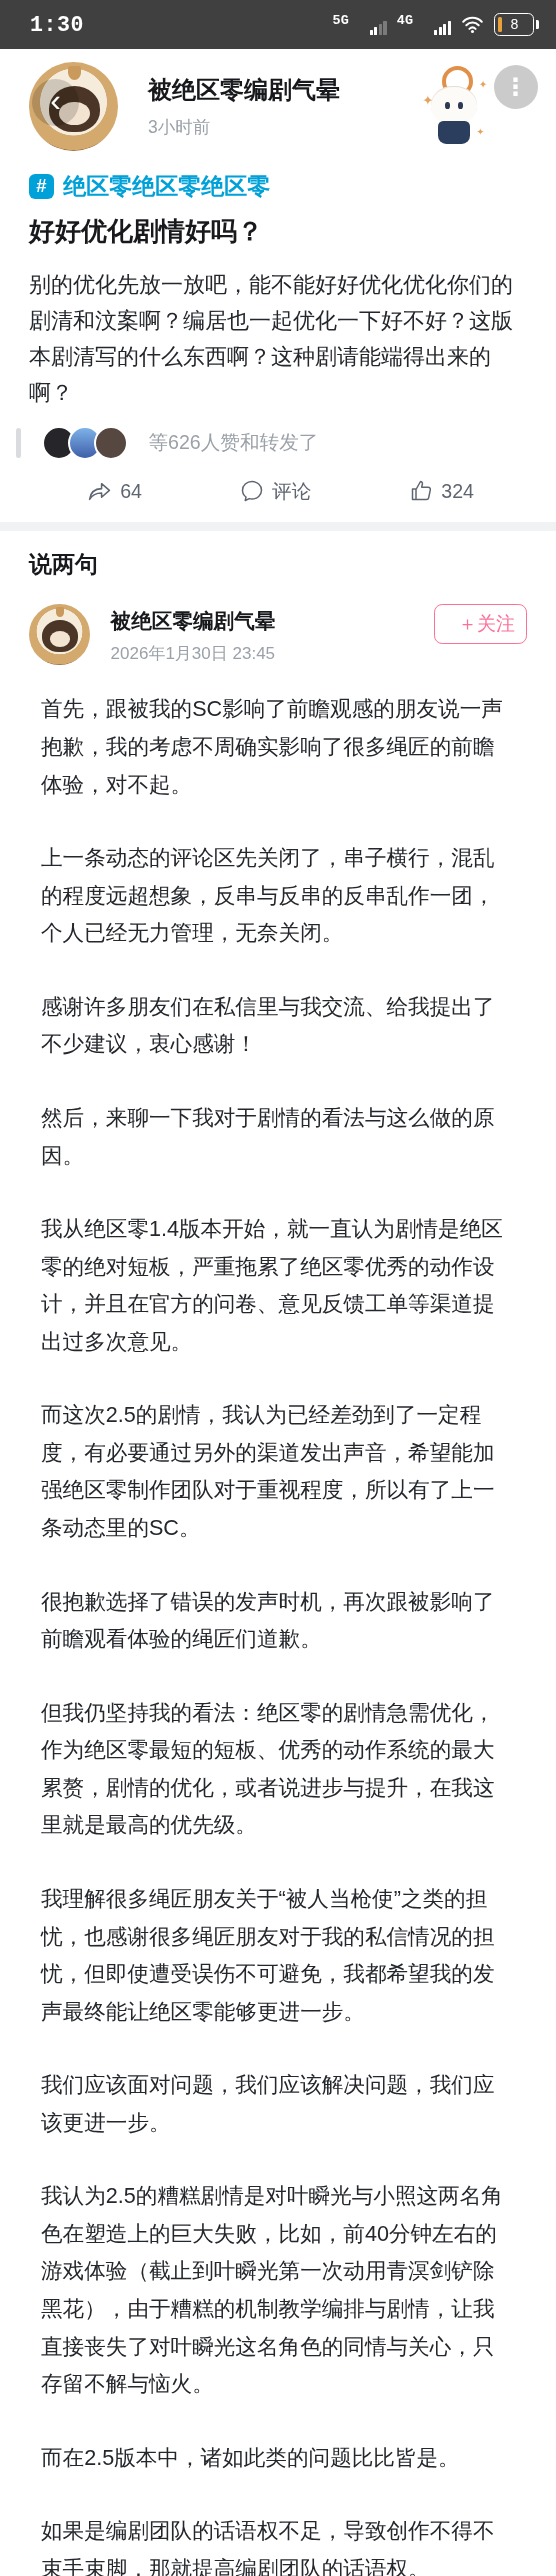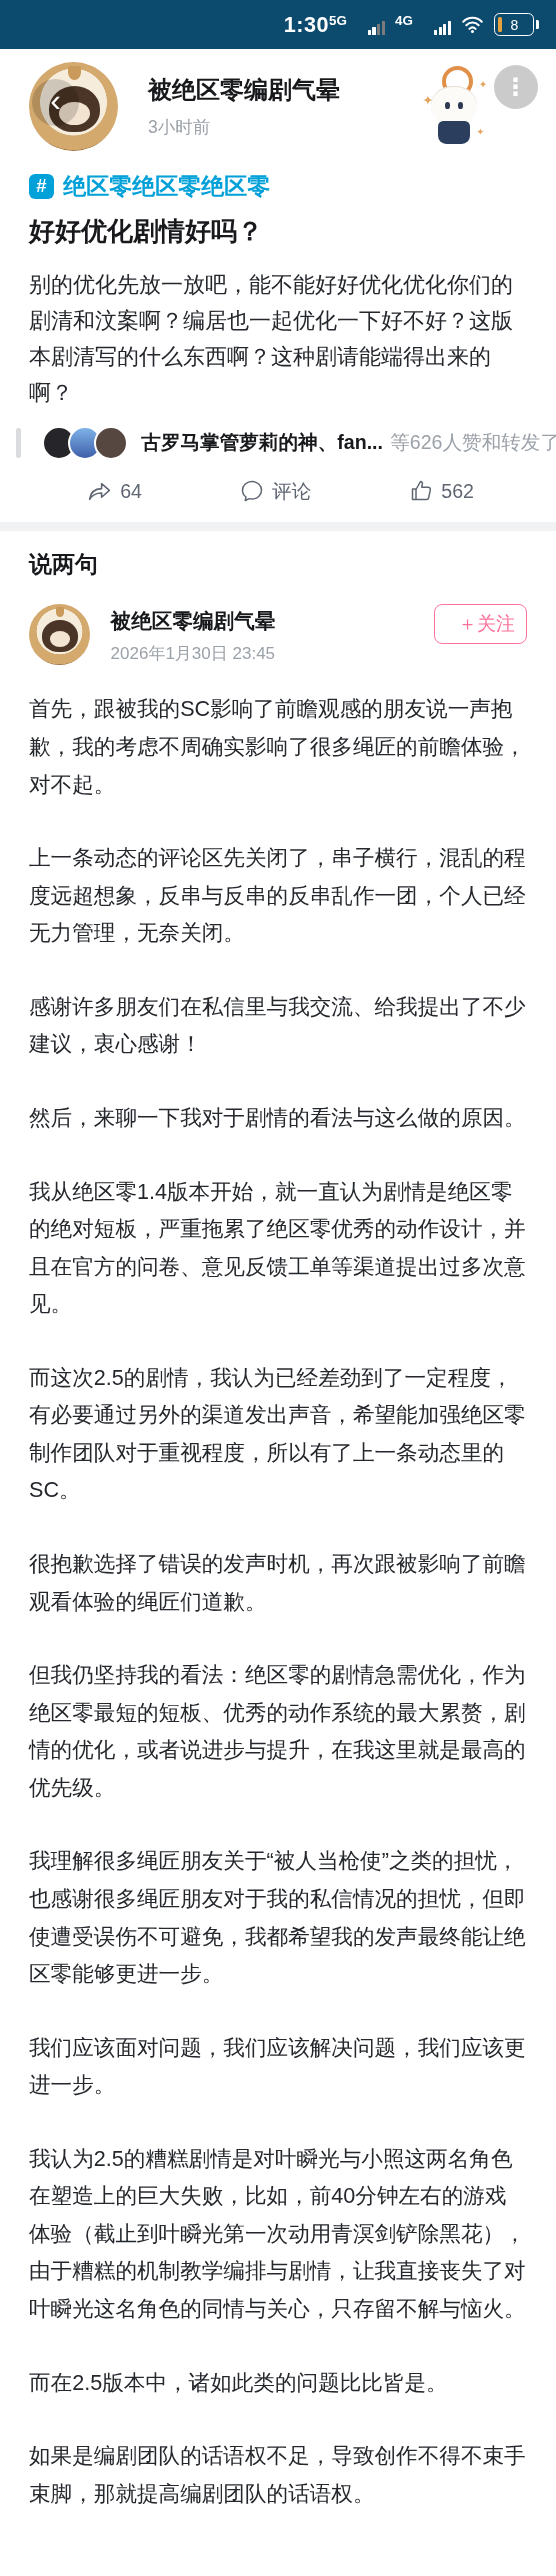--- a/index.html
+++ b/index.html
@@ -4,23 +4,23 @@
 <style>
   html,body{margin:0;padding:0;}
   body{
     width:556px;height:3537px;position:relative;overflow:hidden;
     background:#ffffff;
     font-family:"Liberation Sans","DejaVu Sans",sans-serif;
     -webkit-font-smoothing:antialiased;
   }
   
   .status-bar{
-    height:49px;background:#0c4a6e;color:#fff;
-    display:flex;align-items:center;justify-content:flex-end;
-    padding:0 17.5px 0 30px;box-sizing:border-box;
+    height:49px;background:#404040;color:#fff;
+    display:flex;align-items:center;justify-content:space-between;
+    padding:0 17.5px 0 30px;box-sizing:border-box;font-family:Liberation Mono, monospace;
   }
   .sb-time{font-size:21.6px;font-weight:600;letter-spacing:0.5px;}
   .sb-right{display:flex;align-items:center;gap:10.3px;}
   .sig-group{display:flex;align-items:flex-end;gap:21px;}
   .sig-label{font-size:13.4px;font-weight:700;line-height:1;margin-bottom:7.2px;}
   .bars{display:flex;align-items:flex-end;gap:1.5px;}
   .bar{width:3.1px;border-radius:0.5px;background:#fff;}
   .bar.dim{background:#7b7b7b;}
   .b1{height:4.6px}.b2{height:7.7px}.b3{height:10.8px}.b4{height:14px}
   .wifi{width:23px;height:18.5px;position:relative;}
@@ -97,21 +97,21 @@
   .c-avatar .hair{background:#4a3526;}
   .c-col{margin-left:20.6px;padding-top:2.1px;}
   .c-name{font-size:20.6px;font-weight:700;color:#18191c;}
   .c-time{font-size:17px;color:#9ba1a8;margin-top:7.2px;}
   .follow-btn{
     margin-left:auto;width:93px;height:40px;border:1.5px solid #fb7299;border-radius:8.2px;
     color:#fb7299;font-size:19px;display:flex;align-items:center;justify-content:center;
     box-sizing:border-box;background:#fff;padding-left:12px;
   }
   .c-body{margin-top:25px;width:499px;font-size:21.6px;line-height:1.74;color:#24272c;}
-  .c-body p{margin:0 0 36px;}
+  .c-body p{margin:0 12px 36px;}
 </style>
 </head>
 <body>
 
 <div class="status-bar">
   <div class="sb-time">1:30</div>
   <div class="sb-right">
     <div class="sig-group">
       <span class="sig-label">5G</span>
       <span class="bars">
@@ -186,21 +186,20 @@
 <div class="post-title">好好优化剧情好吗？</div>
 <div class="post-body">别的优化先放一放吧，能不能好好优化优化你们的剧清和汶案啊？编居也一起优化一下好不好？这版本剧清写的什么东西啊？这种剧请能端得出来的啊？</div>
 
 <div class="liked-row">
   <div class="liked-bar"></div>
   <div class="mini-avs">
     <div class="mini-av ma1"></div>
     <div class="mini-av ma2"></div>
     <div class="mini-av ma3"></div>
   </div>
-  <div class="liked-names">古罗马掌管萝莉的神、fan...</div>
   <div class="liked-suffix">等626人赞和转发了</div>
 
 </div>
 
 <div class="action-row">
   <div class="action">
     <svg width="25" height="25" viewBox="0 0 48 48">
       <path d="M28 9 L43 22 L28 35 L28 27 C17 27 10 31 5 39 C6.5 27 14 19 28 18.5 Z" fill="none" stroke="currentColor" stroke-width="3" stroke-linejoin="round"></path>
     </svg>
     <span class="action-label">64</span>
@@ -208,21 +207,21 @@
   <div class="action">
     <svg width="24" height="24" viewBox="0 0 48 48">
       <path d="M24 5 C13.5 5 5 12.8 5 22.5 C5 28 7.7 32.9 12 36 L10.5 43 L18.5 39.2 C20.3 39.7 22.1 40 24 40 C34.5 40 43 32.2 43 22.5 C43 12.8 34.5 5 24 5 Z" fill="none" stroke="currentColor" stroke-width="3" stroke-linejoin="round"></path>
     </svg>
     <span class="action-label">评论</span>
   </div>
   <div class="action">
     <svg width="24" height="24" viewBox="0 0 48 48">
       <path d="M7 20 H14 V41 H7 Z M14 41 V21 L23 5 C25.6 5 27.3 7 26.8 9.6 L25.4 16.5 H38.5 C41.2 16.5 43.2 19 42.6 21.6 L39.4 37.2 C39 39.4 37 41 34.8 41 H14 Z" fill="none" stroke="currentColor" stroke-width="3" stroke-linejoin="round"></path>
     </svg>
-    <span class="action-label">562</span>
+    <span class="action-label">324</span>
   </div>
 </div>
 
 <div class="separator"></div>
 
 <div class="comment-section">
   <div class="cs-header">说两句</div>
 
   <div class="c-head">
     <div class="avatar c-avatar">

